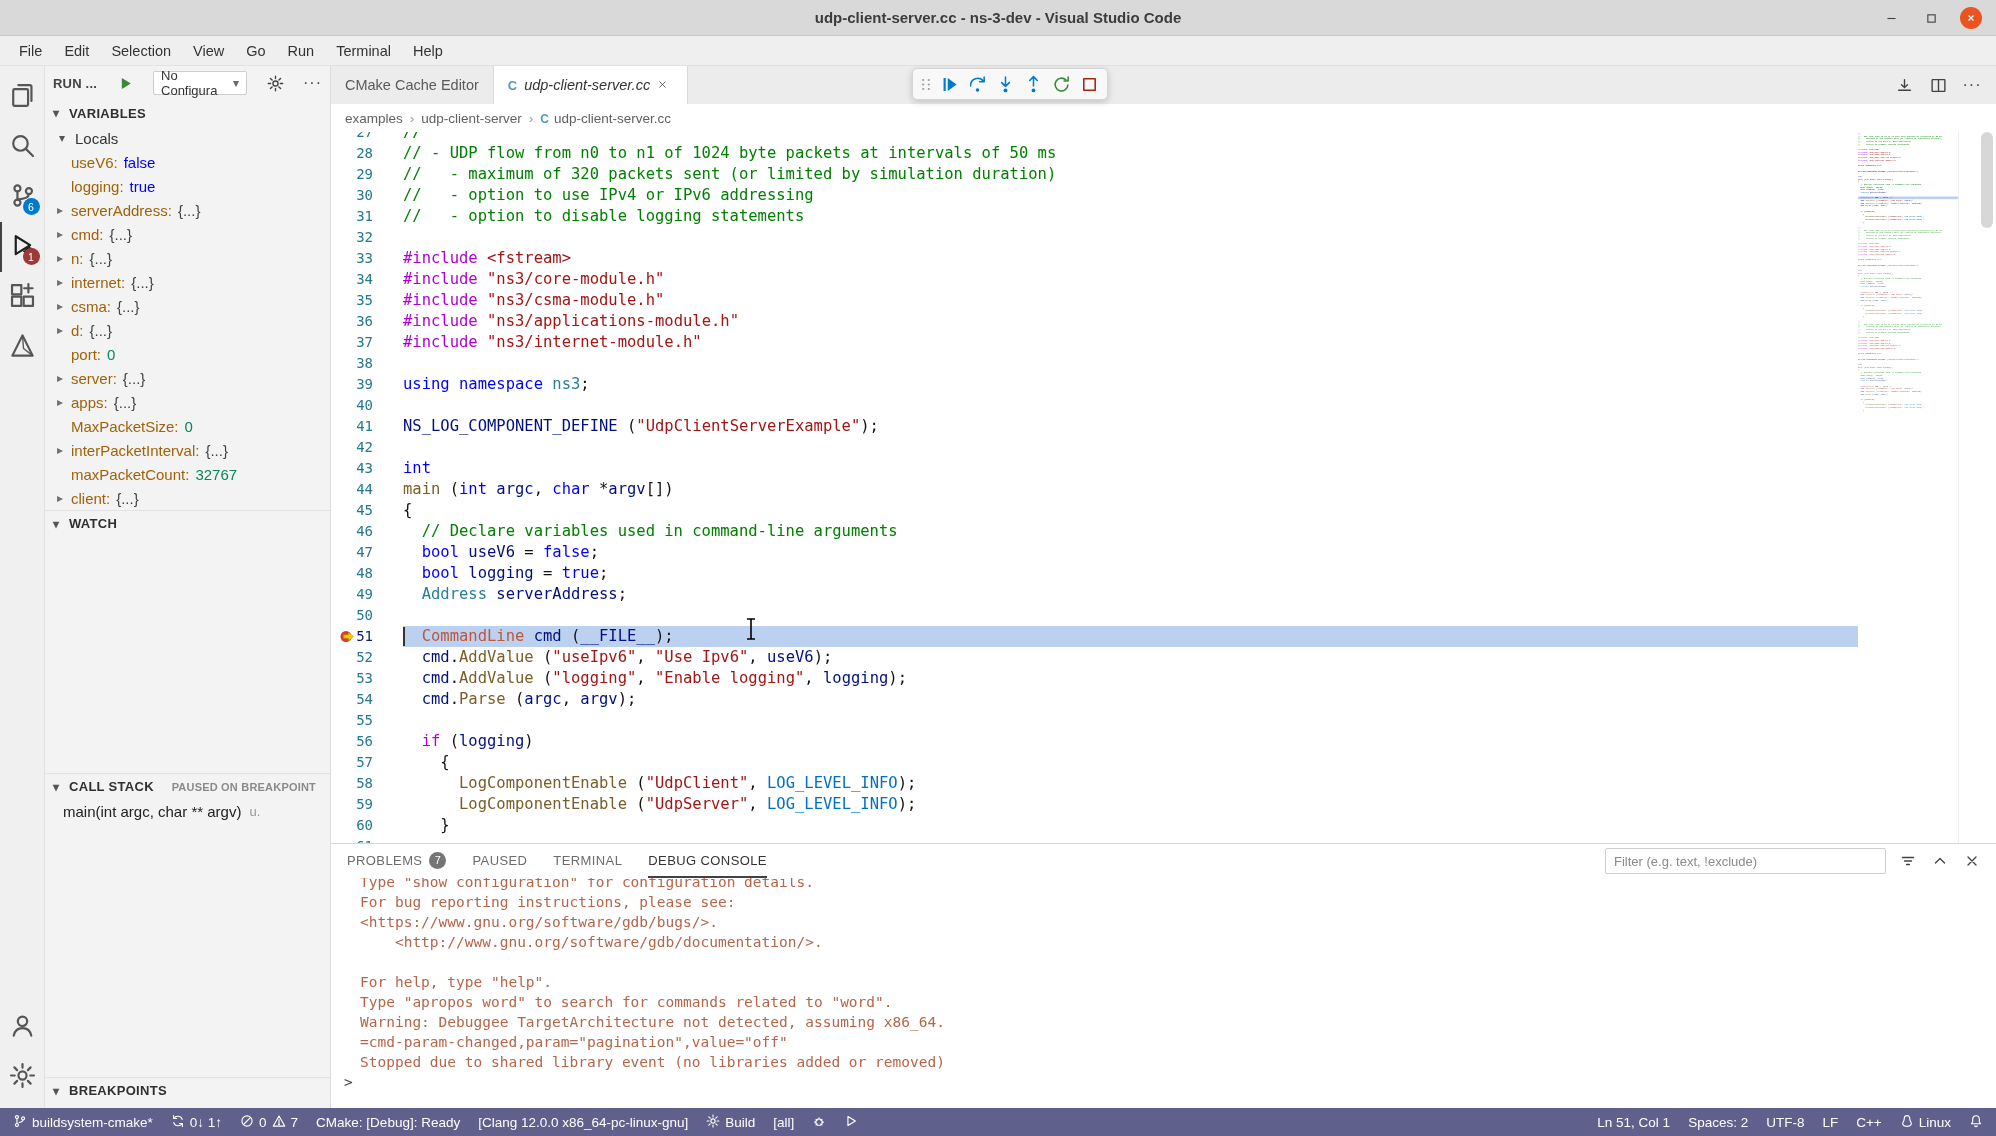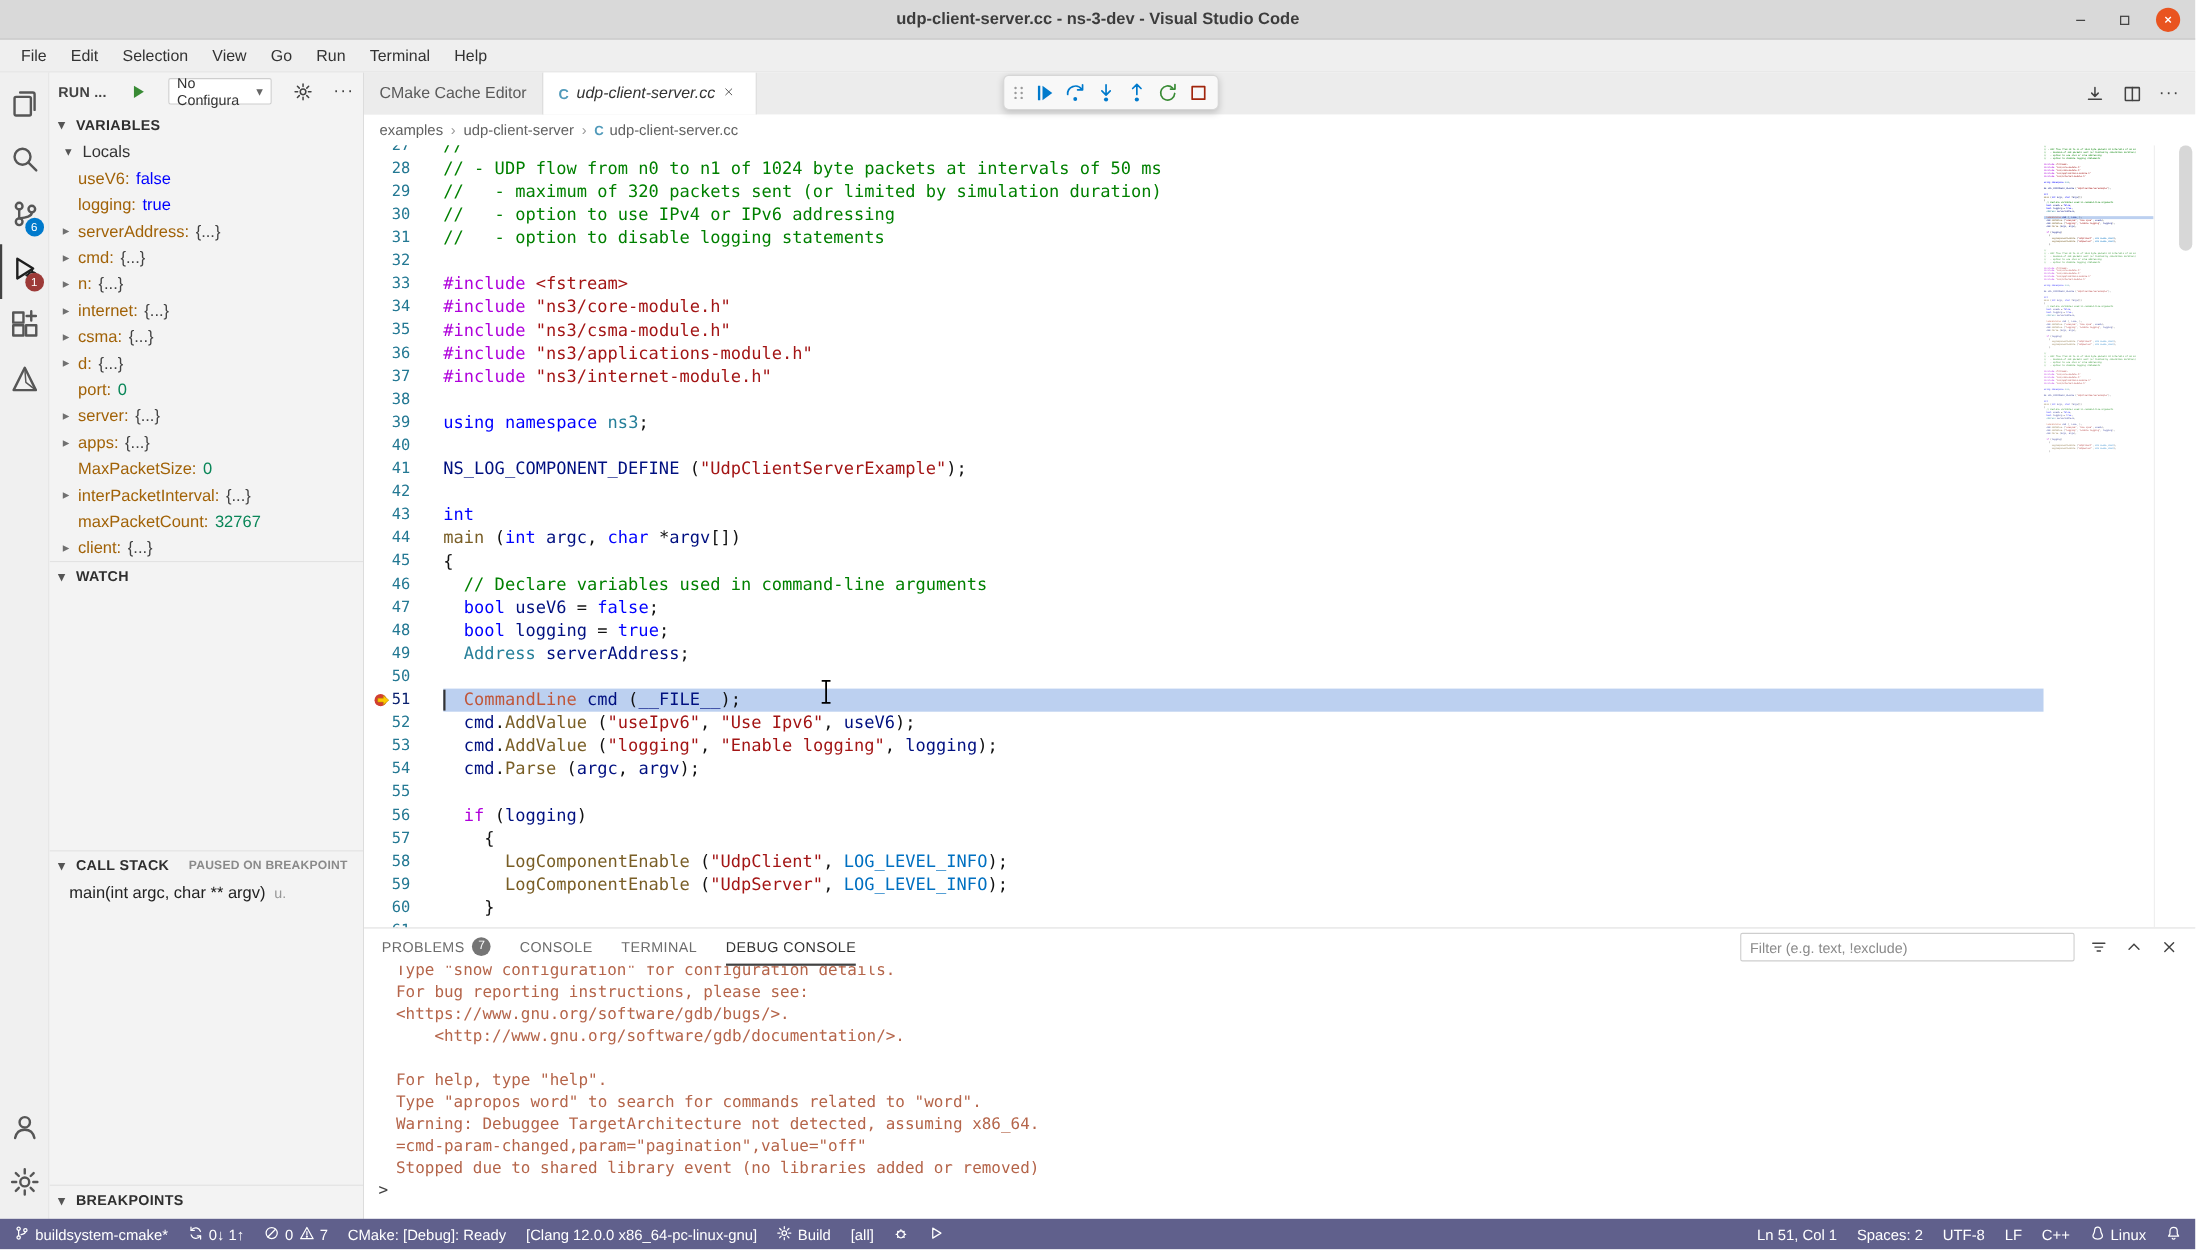--- a/index.html
+++ b/index.html
@@ -123,21 +123,21 @@
   .scroll-thumb { position:absolute; right:3px; top:0; width:12px; height:96px; background:rgba(110,110,110,.28); border-radius:6px; }
   
   .panel { height:265px; flex:none; border-top:1px solid #d8d8d8; background:#fff; display:flex; flex-direction:column; }
   .panel-tabs { height:34px; display:flex; align-items:center; padding-left:16px; gap:0; flex:none; position:relative; }
   .panel-tab { display:flex; align-items:center; gap:7px; margin-right:26px; font-size:13px; letter-spacing:.4px;
     color:#6c6c6c; height:100%; border-bottom:2px solid transparent; }
   .panel-tab.active { color:#333; border-bottom-color:#424242; }
   .panel-badge { background:#757575; color:#fff; font-size:11px; min-width:17px; height:17px; border-radius:9px;
     display:flex; align-items:center; justify-content:center; padding:0 4px; }
   .panel-right { position:absolute; right:14px; top:4px; display:flex; align-items:center; gap:12px; }
-  .filter-input { width:304px; height:26px; border:1px solid #cecece; border-radius:2px; background:#fff;
+  .filter-input { width:281px; height:26px; border:1px solid #cecece; border-radius:2px; background:#fff;
     font-size:13px; color:#333; padding:0 8px; font-family:"Liberation Sans", sans-serif; }
   .filter-input::placeholder { color:#8a8a8a; }
   .panel-ic { width:20px; height:20px; color:#424242; display:flex; align-items:center; justify-content:center; }
   .panel-ic svg { width:16px; height:16px; }
   .console { flex:1; overflow:hidden; padding-left:29px; }
   .console-line { height:20px; white-space:pre; font-family:"DejaVu Sans Mono", monospace;
     font-size:14.5px; line-height:20px; color:var(--console-text,#B5654A); }
   .console-line.first { margin-top:-6px; }
   .console-prompt { height:20px; display:flex; align-items:center; margin-left:-16px;
     font-family:"DejaVu Sans Mono", monospace; font-size:14.5px; color:#444; }
@@ -738,21 +738,21 @@
           <div class="scroll-thumb"></div>
         </div>
       </div>
       <div class="panel">
         <div class="panel-tabs" id="panel-tabs">
           <div class="panel-tab">
               <span>PROBLEMS</span>
               <span class="panel-badge">7</span>
             </div>
             <div class="panel-tab">
-              <span>CONSOLE</span>
+              <span>PAUSED</span>
             </div>
             <div class="panel-tab">
               <span>TERMINAL</span>
             </div>
             <div class="panel-tab active">
               <span>DEBUG CONSOLE</span>
             </div>
             <div class="panel-right">
             <input class="filter-input" placeholder="Filter (e.g. text, !exclude)" style="">
             <span class="panel-ic">

